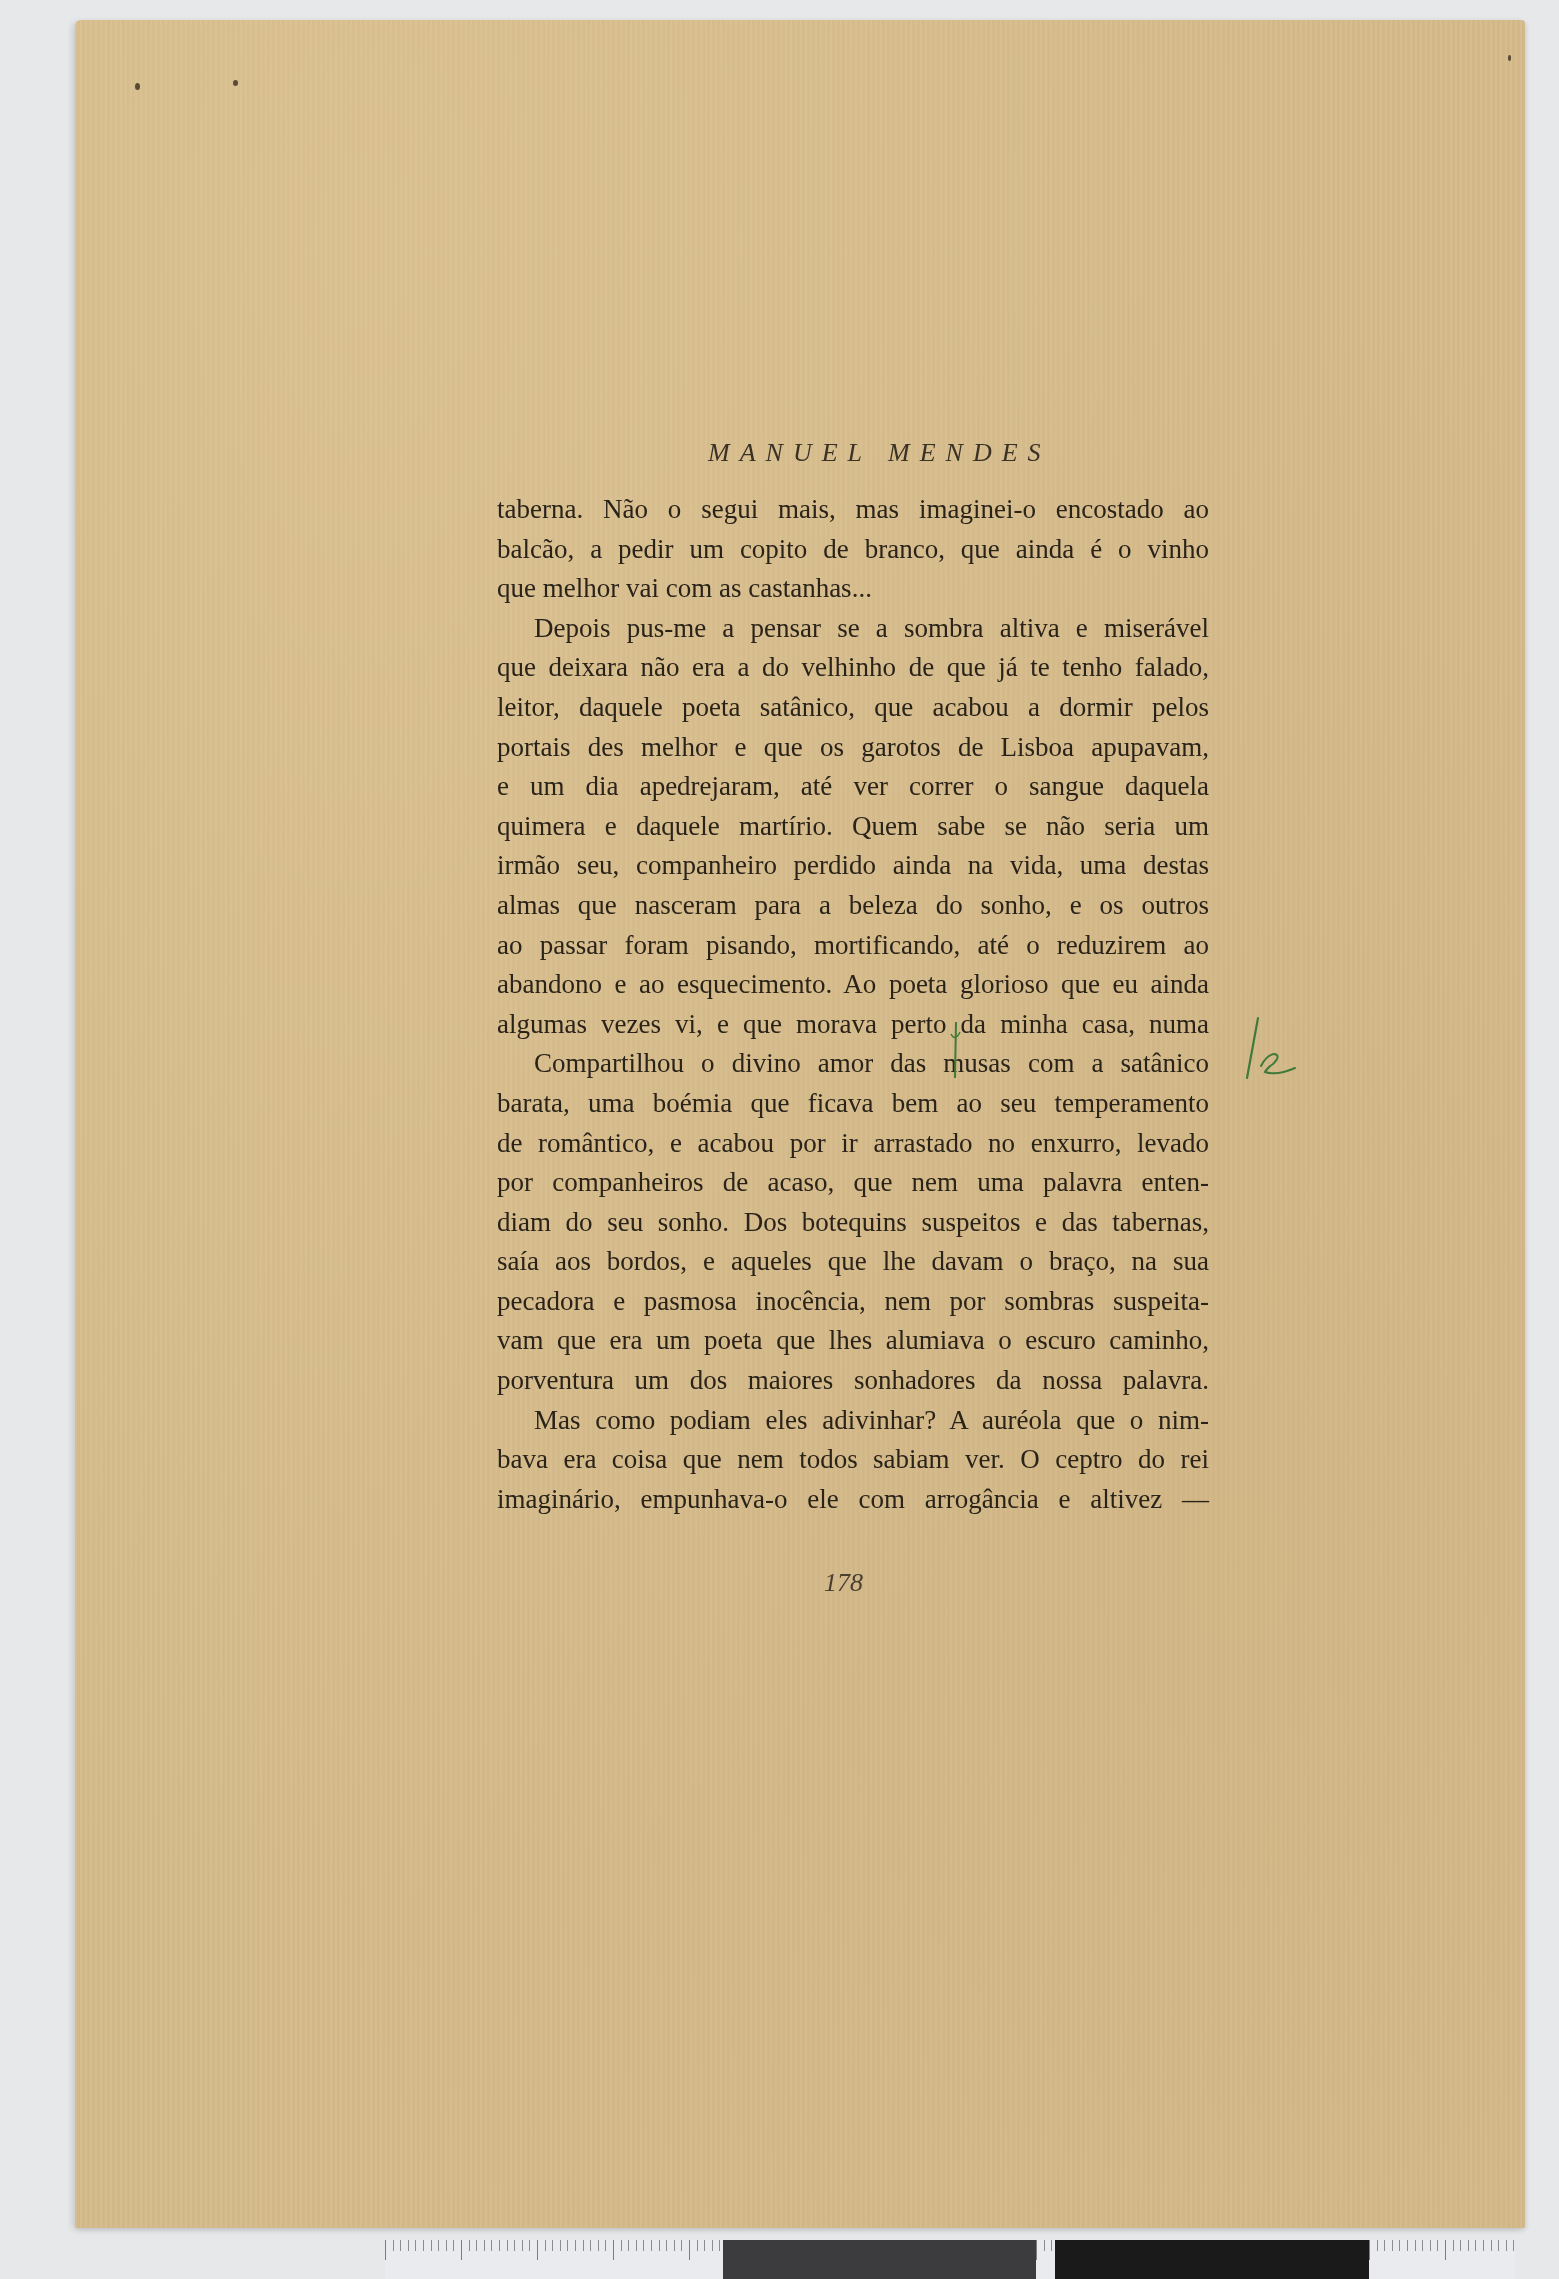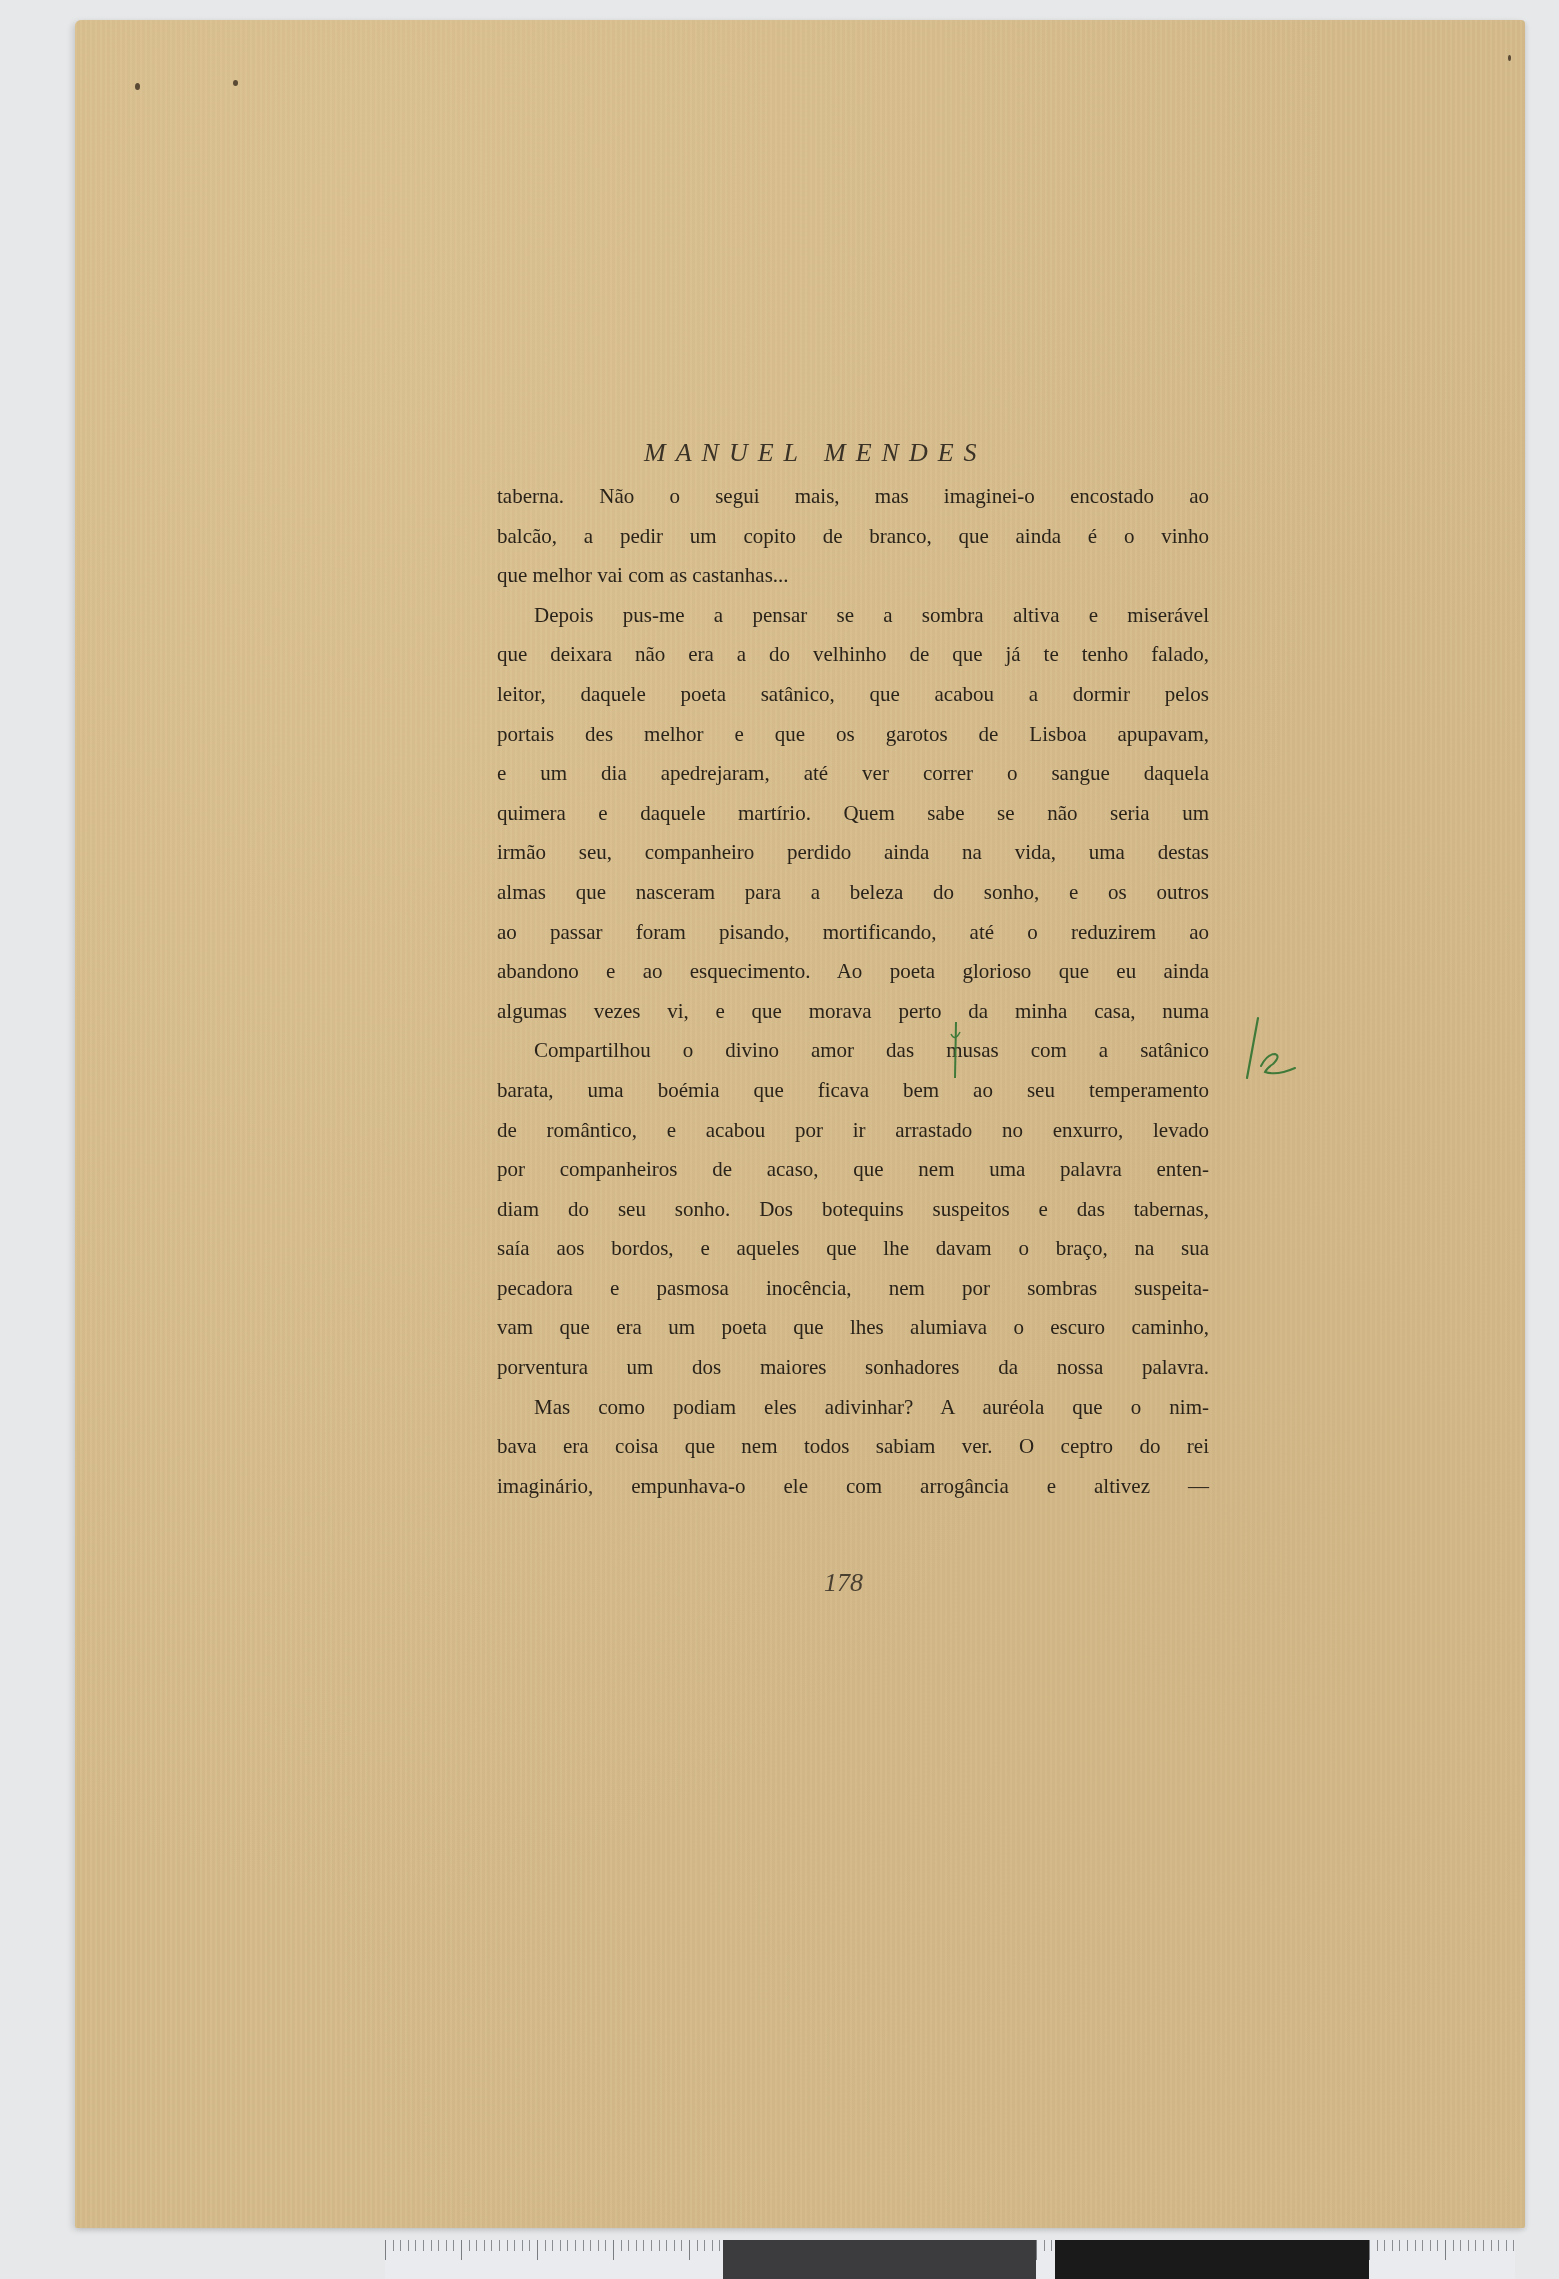--- a/index.html
+++ b/index.html
@@ -23,36 +23,36 @@
       background: #d6bc8c;
       background-image:
         radial-gradient(ellipse at 20% 10%, rgba(230,205,155,0.35), rgba(0,0,0,0) 60%),
         radial-gradient(ellipse at 80% 70%, rgba(200,170,120,0.25), rgba(0,0,0,0) 60%),
         repeating-linear-gradient(90deg, rgba(255,255,255,0.025) 0px, rgba(255,255,255,0.025) 2px, rgba(0,0,0,0.02) 2px, rgba(0,0,0,0.02) 5px);
       box-shadow: -3px 2px 6px rgba(0,0,0,0.12), 2px 2px 4px rgba(0,0,0,0.08);
       border-radius: 6px 4px 2px 2px;
     }
     .running-head {
       position: absolute;
-      left: 644px;
+      left: 708px;
       top: 438px;
       width: 380px;
       font-style: italic;
       font-size: 26px;
       letter-spacing: 10px;
       color: #3a3226;
       white-space: nowrap;
     }
     .text-block {
       position: absolute;
       left: 497px;
-      top: 477px;
+      top: 490px;
       width: 712px;
       color: #2a231a;
-      font-size: 21px;
+      font-size: 27px;
       line-height: 39.6px;
       font-family: Liberation Serif, serif;
     }
     .line {
       display: block;
       text-align: justify;
       text-align-last: justify;
       white-space: nowrap;
       height: 39.6px;
       overflow: visible;

